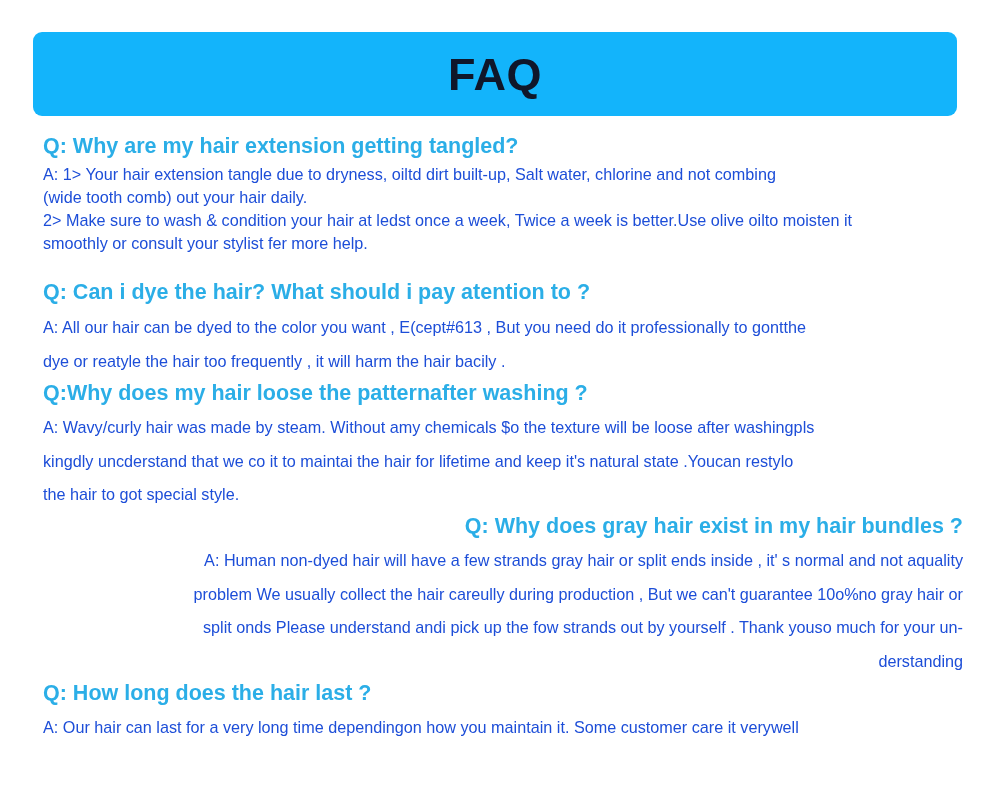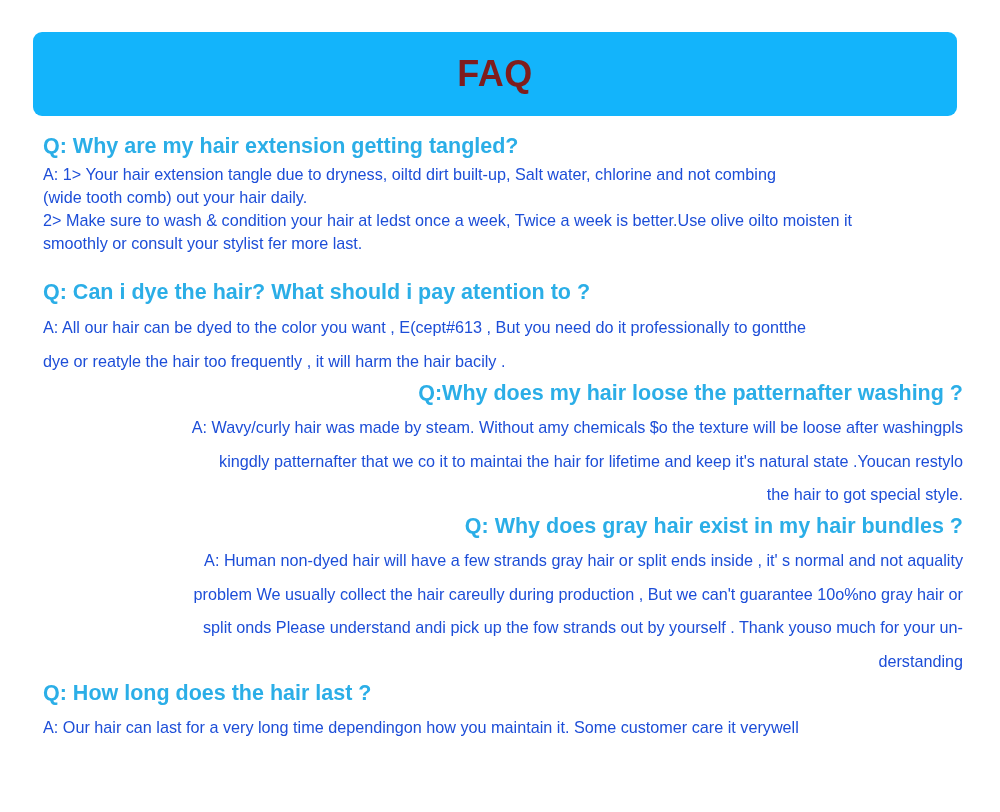--- a/index.html
+++ b/index.html
@@ -31,22 +31,22 @@
     width: 924px;
     height: 84px;
     background: #13B4FB;
     border-radius: 9px;
     display: flex;
     align-items: center;
     justify-content: center;
     box-sizing: border-box;
   }
   .faq-banner-title {
-    color: #7f1d1d;
-    font-size: 36px;
+    color: #0f172a;
+    font-size: 45px;
     font-weight: bold;
     letter-spacing: 0.5px;
     line-height: 1;
     font-family: "Liberation Sans", sans-serif;
   }
 
   
   .faq-body {
     position: absolute;
     left: 43px;
@@ -87,21 +87,21 @@
   
   .loose .faq-answer .ln { line-height: 33.6px; }
 
   
   .blk-0 { margin-top: 0px; }
   .blk-0 .faq-answer { margin-top: 3px; }
 
   .blk-1 { margin-top: 24px; }
   .blk-1 .faq-answer { margin-top: 5px; }
 
-  .blk-2 { margin-top: 2px; text-align: right; }
+  .blk-2 { margin-top: 2px; }
   .blk-2 .faq-answer { margin-top: 4px; }
 
   .blk-3 { margin-top: 1px; text-align: right; }
   .blk-3 .faq-answer { margin-top: 4px; }
 
   .blk-4 { margin-top: 2px; }
   .blk-4 .faq-answer { margin-top: 4px; }
 </style>
 </head>
 <body>
@@ -113,37 +113,37 @@
   </div>
 
   <div class="faq-body">
 
     <div class="faq-item tight blk-0">
       <div class="faq-question">Q: Why are my hair extension getting tangled?</div>
       <div class="faq-answer">
         <span class="ln">A: 1&gt; Your hair extension tangle due to dryness, oiltd dirt built-up, Salt water, chlorine and not combing</span>
         <span class="ln">(wide tooth comb) out your hair daily.</span>
         <span class="ln">2&gt; Make sure to wash &amp; condition your hair at ledst once a week, Twice a week is better.Use olive oilto moisten it</span>
-        <span class="ln">smoothly or consult your stylist fer more last.</span>
+        <span class="ln">smoothly or consult your stylist fer more help.</span>
       </div>
     </div>
 
     <div class="faq-item loose blk-1">
       <div class="faq-question">Q: Can i dye the hair? What should i pay atention to ?</div>
       <div class="faq-answer">
         <span class="ln">A: All our hair can be dyed to the color you want , E(cept#613 , But you need do it professionally to gontthe</span>
         <span class="ln">dye or reatyle the hair too frequently , it will harm the hair bacily .</span>
       </div>
     </div>
 
     <div class="faq-item loose blk-2">
       <div class="faq-question">Q:Why does my hair loose the patternafter washing ?</div>
       <div class="faq-answer">
         <span class="ln">A: Wavy/curly hair was made by steam. Without amy chemicals $o the texture will be loose after washingpls</span>
-        <span class="ln">kingdly patternafter that we co it to maintai the hair for lifetime and keep it's natural state .Youcan restylo</span>
+        <span class="ln">kingdly uncderstand that we co it to maintai the hair for lifetime and keep it's natural state .Youcan restylo</span>
         <span class="ln">the hair to got special style.</span>
       </div>
     </div>
 
     <div class="faq-item loose blk-3">
       <div class="faq-question">Q: Why does gray hair exist in my hair bundles ?</div>
       <div class="faq-answer">
         <span class="ln">A: Human non-dyed hair will have a few strands gray hair or split ends inside , it' s normal and not aquality</span>
         <span class="ln">problem We usually collect the hair careully during production , But we can't guarantee 10o%no gray hair or</span>
         <span class="ln">split onds Please understand andi pick up the fow strands out by yourself . Thank youso much for your un-</span>

